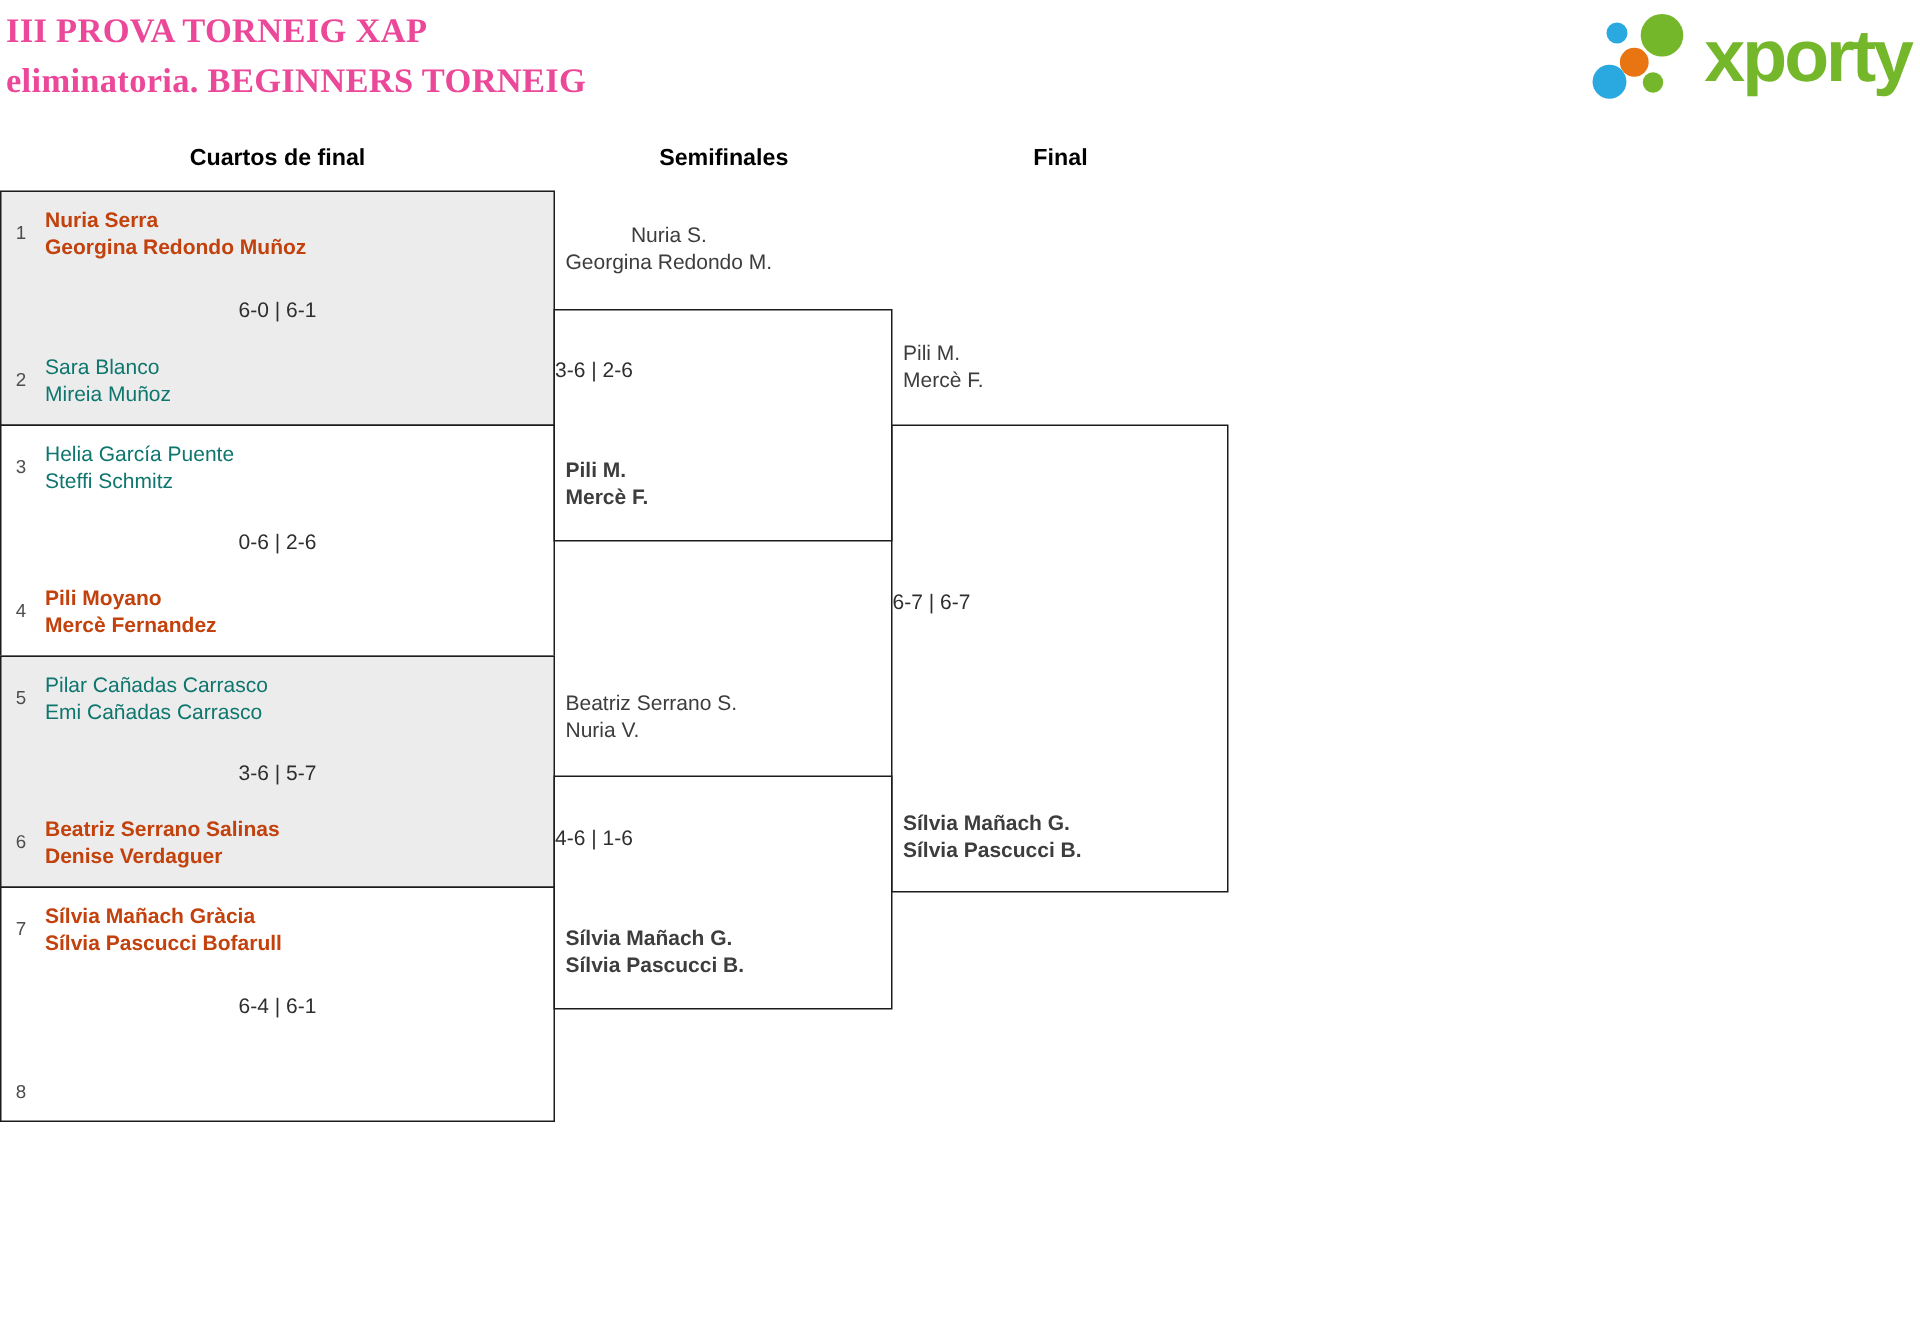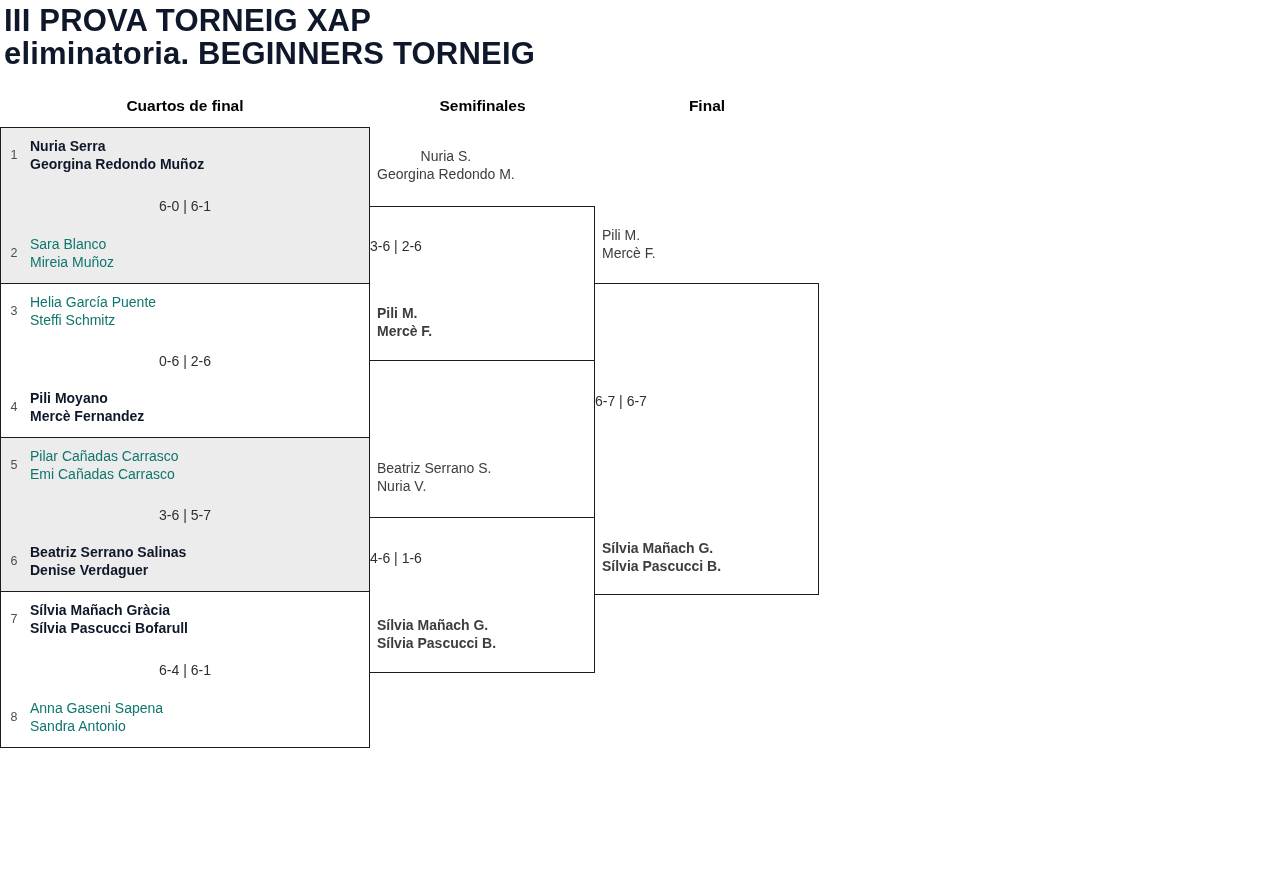--- a/index.html
+++ b/index.html
@@ -1,22 +1,22 @@
 <!DOCTYPE html>
 <html><head>
 <meta charset="utf-8">
 <style>
   * { margin:0; padding:0; box-sizing:border-box; }
   html,body { background:#fff; }
   body { font-family:"Liberation Sans", sans-serif; }
   .page { position:relative; width:1280px; height:883px; background:#fff; overflow:hidden; }
 
   
-  .title { position:absolute; left:4px; top:4px; font-size:31px; line-height:33px;
-           font-weight:700; color:#0f172a; letter-spacing:0.2px; }
+  .title { position:absolute; left:4px; top:4px; font-size:23px; line-height:33px;
+           font-weight:700; color:#ec4899; letter-spacing:0.2px;font-family:Liberation Serif, serif; }
   .logo { position:absolute; top:6px; right:6px; display:flex; align-items:flex-start; gap:7px; cursor:pointer; }
   .logo-text { font-size:49px; font-weight:700; color:#74b72b; letter-spacing:-2px;
                line-height:49px; margin-top:8px; }
 
   
   .col-header { position:absolute; top:96px; height:20px; font-size:15.5px; font-weight:700;
                 color:#000; text-align:center; line-height:20px; }
   .hdr-qf { left:0; width:370px; }
   .hdr-sf { left:370px; width:225px; }
   .hdr-f  { left:595px; width:224px; }
@@ -28,21 +28,21 @@
   .sf1 { left:369px; top:206px; width:226px; height:155px; }
   .sf2 { left:369px; top:517px; width:226px; height:156px; }
   .fin { left:594px; top:283px; width:225px; height:312px; }
 
   
   .team { position:absolute; left:6px; right:8px; display:flex; align-items:center; gap:9px; }
   .team.top { top:9px; }
   .team.bottom { bottom:12px; }
   .seed { flex:0 0 14px; width:14px; text-align:center; font-size:12.5px; color:#4e4e4e; }
   .names { font-size:14px; line-height:18px; color:#0f766e; }
-  .winner { font-weight:700; color:#0f172a; }
+  .winner { font-weight:700; color:#c2410c; }
   .score { position:absolute; left:0; right:0; top:50%; transform:translateY(-50%);
            text-align:center; font-size:14px; color:#2e2e2e; }
 
   
   .lbl { position:absolute; font-size:14px; line-height:18px; color:#3d3d3d; }
   .score-float { position:absolute; text-align:left; font-size:14px; line-height:18px; color:#2e2e2e; }
   .sf1-a { left:377px; top:147px;text-align:center; }
   .sf1-score { left:370px; width:225px; top:237px; }
   .sf1-b { left:377px; top:304px; }
   .sf2-a { left:377px; top:459px; }
@@ -55,20 +55,30 @@
 </head>
 <body>
 
 <div class="page">
 
   <div class="title">
     <div>III PROVA TORNEIG XAP</div>
     <div>eliminatoria. BEGINNERS TORNEIG</div>
   </div>
 
+  <div class="logo">
+    <svg width="70" height="64" viewBox="0 0 70 64">
+      <circle cx="19" cy="16" r="7" fill="#2aa9e0"></circle>
+      <circle cx="49" cy="17.5" r="14.2" fill="#74b72b"></circle>
+      <circle cx="30.5" cy="35.5" r="9.6" fill="#e87511"></circle>
+      <circle cx="14" cy="48.5" r="11.3" fill="#2aa9e0"></circle>
+      <circle cx="43" cy="49" r="6.8" fill="#74b72b"></circle>
+    </svg>
+    <span class="logo-text">xporty</span>
+  </div>
 
   <div class="col-header hdr-qf">Cuartos de final</div>
   <div class="col-header hdr-sf">Semifinales</div>
   <div class="col-header hdr-f">Final</div>
 
   <div class="box qf gray" style="top:127px;height:157px;">
     <div class="team top">
       <span class="seed">1</span>
       <div class="names winner">
         <div>Nuria Serra</div>
@@ -125,24 +135,20 @@
     <div class="team top">
       <span class="seed">7</span>
       <div class="names winner">
         <div>Sílvia Mañach Gràcia</div>
         <div>Sílvia Pascucci Bofarull</div>
       </div>
     </div>
     <div class="score">6-4 | 6-1</div>
     <div class="team bottom">
       <span class="seed">8</span>
-      <div class="names">
-        <div>Anna Gaseni Sapena</div>
-        <div>Sandra Antonio</div>
-      </div>
     </div>
   </div>
 
   <div class="box sf1"></div>
   <div class="box sf2"></div>
 
   <div class="box fin"></div>
 
   <div class="lbl sf1-a">
     <div>Nuria S.</div>

